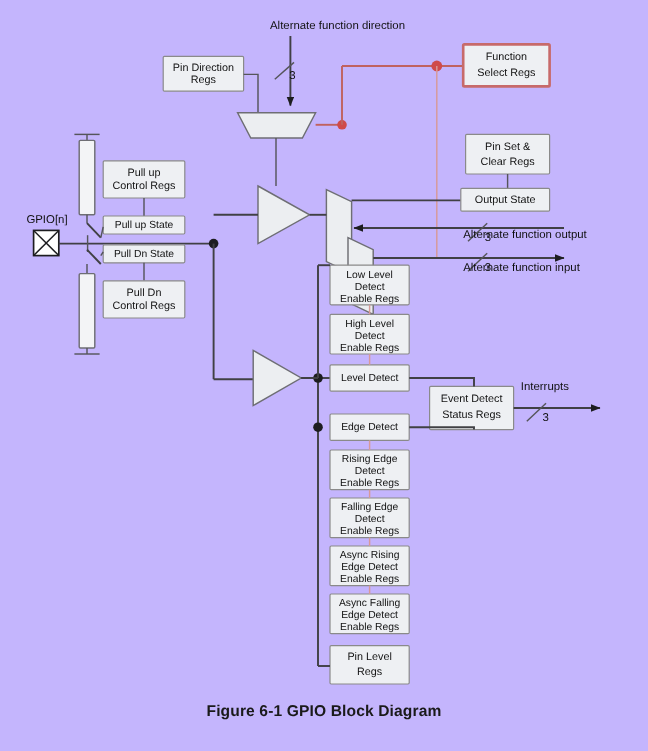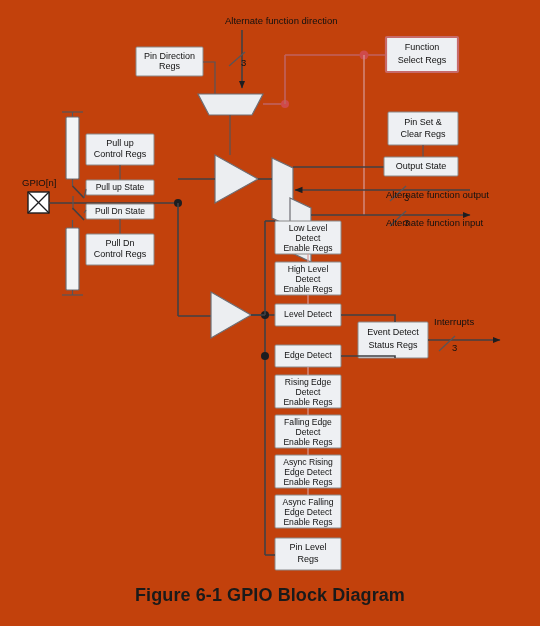--- a/index.html
+++ b/index.html
@@ -7,35 +7,35 @@
     padding: 0;
     background: #ffffff;
   }
   body {
     font-family: "Liberation Sans", sans-serif;
   }
   #page {
     position: relative;
     width: 540px;
     height: 626px;
-    background: #c2410c;
+    background: #c4b5fd;
     overflow: hidden;
   }
   #diagram-svg {
     position: absolute;
     left: 0;
     top: 0;
   }
   .cap {
     position: absolute;
     left: 0;
     top: 585px;
     width: 540px;
     text-align: center;
-    font-size: 18px;
+    font-size: 13px;
     font-weight: bold;
     color: #1a1a1a;
     letter-spacing: 0.1px;
   }
   
   .blk { fill: #eef0f3; stroke: #8a8a8a; stroke-width: 1; }
   .blk-red { fill: #eef0f3; stroke: #c76a6a; stroke-width: 2.2; }
   .blk-txt {
     font-family: "Liberation Sans", sans-serif;
     font-size: 9px;

